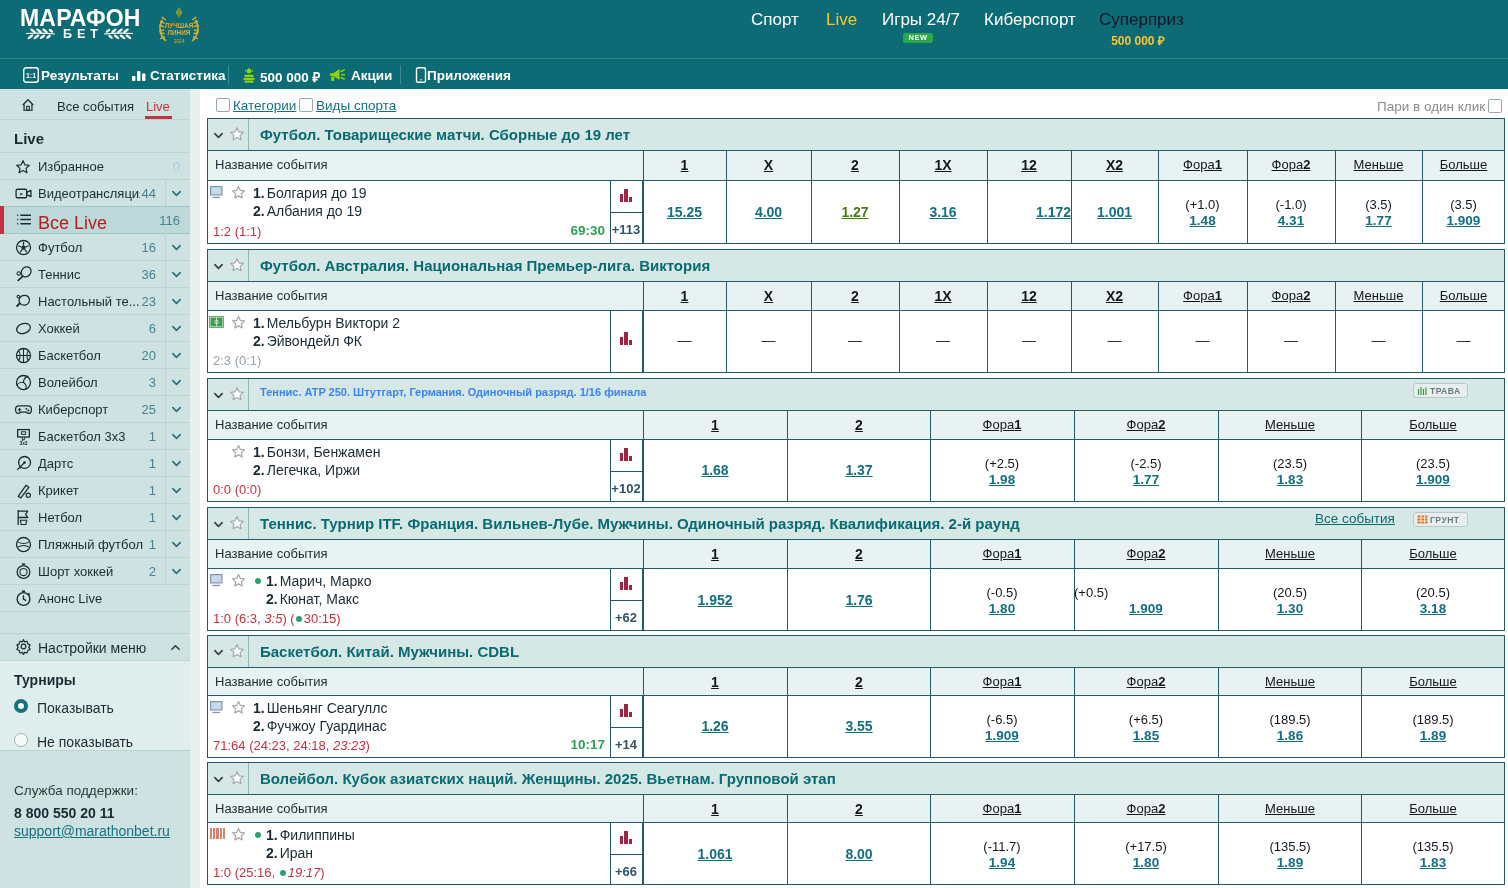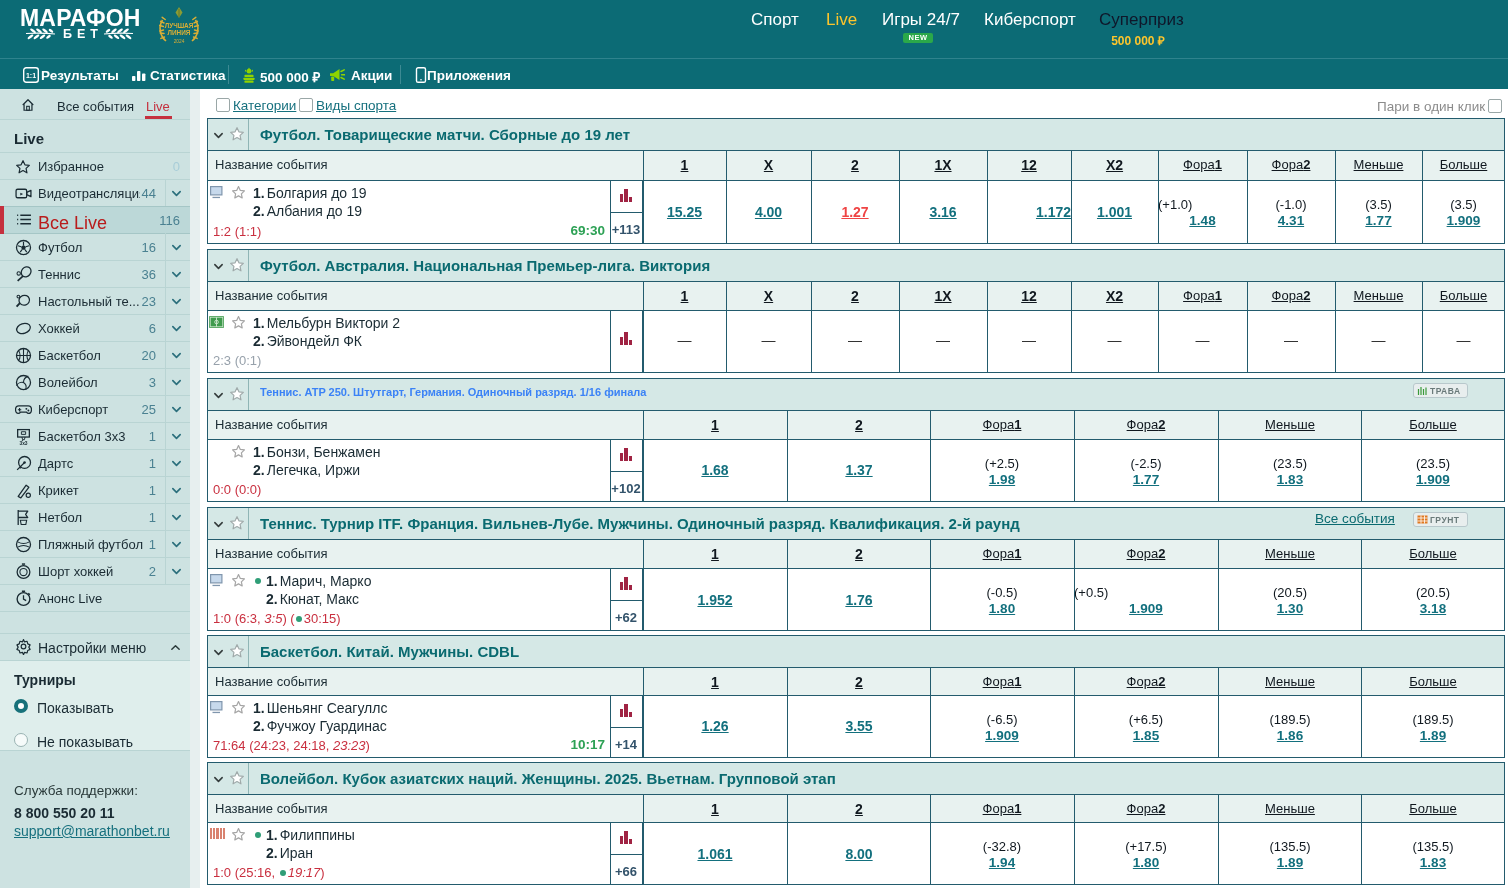--- a/index.html
+++ b/index.html
@@ -360,25 +360,25 @@
 <div class="abs b" style="left:535px;top:223px;width:70px;text-align:right;font-size:13.5px;color:#2da155">69:30</div>
 <div class="abs" style="left:610px;top:181px;width:1px;height:62px;background:#235b6d"></div>
 <div class="abs" style="left:642px;top:181px;width:1px;height:62px;background:#235b6d"></div>
 <span style="position:absolute;left:620px;top:194px;width:3px;height:8px;background:#a02343"></span>
 <span style="position:absolute;left:624px;top:189px;width:4px;height:13px;background:#a02343"></span>
 <span style="position:absolute;left:629px;top:197px;width:3px;height:5px;background:#a02343"></span>
 <div class="abs" style="left:610px;top:212px;width:32px;height:1px;background:#235b6d"></div>
 <div class="abs b" style="left:610px;top:222px;width:32px;text-align:center;font-size:13px;color:#33536b">+113</div>
 <div class="abs b" style="left:643px;top:204px;width:83px;text-align:center;font-size:14px;color:#13707e"><span style="text-decoration:underline">15.25</span></div>
 <div class="abs b" style="left:726px;top:204px;width:85px;text-align:center;font-size:14px;color:#13707e"><span style="text-decoration:underline">4.00</span></div>
-<div class="abs b" style="left:811px;top:204px;width:88px;text-align:center;font-size:14px;color:#ef4444"><span style="text-decoration:underline">1.27</span></div>
+<div class="abs b" style="left:811px;top:204px;width:88px;text-align:center;font-size:14px;color:#4d7c0f"><span style="text-decoration:underline">1.27</span></div>
 <div class="abs b" style="left:899px;top:204px;width:88px;text-align:center;font-size:14px;color:#13707e"><span style="text-decoration:underline">3.16</span></div>
 <div class="abs b" style="left:987px;top:204px;width:84px;text-align:right;font-size:14px;color:#13707e"><span style="text-decoration:underline">1.172</span></div>
 <div class="abs b" style="left:1071px;top:204px;width:87px;text-align:center;font-size:14px;color:#13707e"><span style="text-decoration:underline">1.001</span></div>
-<div class="abs" style="left:1158px;top:197px;width:89px;text-align:left;font-size:13px;color:#10181f">(+1.0)</div>
+<div class="abs" style="left:1158px;top:197px;width:89px;text-align:center;font-size:13px;color:#10181f">(+1.0)</div>
 <div class="abs b" style="left:1158px;top:213px;width:89px;text-align:center;font-size:13.5px;color:#13707e"><span style="text-decoration:underline">1.48</span></div>
 <div class="abs" style="left:1247px;top:197px;width:88px;text-align:center;font-size:13px;color:#10181f">(-1.0)</div>
 <div class="abs b" style="left:1247px;top:213px;width:88px;text-align:center;font-size:13.5px;color:#13707e"><span style="text-decoration:underline">4.31</span></div>
 <div class="abs" style="left:1335px;top:197px;width:87px;text-align:center;font-size:13px;color:#10181f">(3.5)</div>
 <div class="abs b" style="left:1335px;top:213px;width:87px;text-align:center;font-size:13.5px;color:#13707e"><span style="text-decoration:underline">1.77</span></div>
 <div class="abs" style="left:1422px;top:197px;width:83px;text-align:center;font-size:13px;color:#10181f">(3.5)</div>
 <div class="abs b" style="left:1422px;top:213px;width:83px;text-align:center;font-size:13.5px;color:#13707e"><span style="text-decoration:underline">1.909</span></div>
 <div class="abs" style="left:207px;top:249px;width:1298px;height:124px;border:1px solid #235b6d;background:#fff"></div>
 <div class="abs" style="left:208px;top:250px;width:1296px;height:31px;background:#d5e8e6"></div>
 <div class="abs" style="left:207px;top:281px;width:1298px;height:1px;background:#235b6d"></div>
@@ -654,19 +654,19 @@
 <div class="abs" style="left:213px;top:865px;font-size:13px;color:#c92f3f">1:0 (25:16, <span style="display:inline-block;width:6px;height:6px;border-radius:50%;background:#2f9e77;vertical-align:1px;margin:0 2px 0 1px"></span><i>19:17</i>)</div>
 <div class="abs" style="left:610px;top:823px;width:1px;height:61px;background:#235b6d"></div>
 <div class="abs" style="left:642px;top:823px;width:1px;height:61px;background:#235b6d"></div>
 <span style="position:absolute;left:620px;top:836px;width:3px;height:8px;background:#a02343"></span>
 <span style="position:absolute;left:624px;top:831px;width:4px;height:13px;background:#a02343"></span>
 <span style="position:absolute;left:629px;top:839px;width:3px;height:5px;background:#a02343"></span>
 <div class="abs" style="left:610px;top:854px;width:32px;height:1px;background:#235b6d"></div>
 <div class="abs b" style="left:610px;top:864px;width:32px;text-align:center;font-size:13px;color:#33536b">+66</div>
 <div class="abs b" style="left:643px;top:846px;width:144px;text-align:center;font-size:14px;color:#13707e"><span style="text-decoration:underline">1.061</span></div>
 <div class="abs b" style="left:787px;top:846px;width:144px;text-align:center;font-size:14px;color:#13707e"><span style="text-decoration:underline">8.00</span></div>
-<div class="abs" style="left:930px;top:839px;width:144px;text-align:center;font-size:13px;color:#10181f">(-32.8)</div>
+<div class="abs" style="left:930px;top:839px;width:144px;text-align:center;font-size:13px;color:#10181f">(-11.7)</div>
 <div class="abs b" style="left:930px;top:855px;width:144px;text-align:center;font-size:13.5px;color:#13707e"><span style="text-decoration:underline">1.94</span></div>
 <div class="abs" style="left:1074px;top:839px;width:144px;text-align:center;font-size:13px;color:#10181f">(+17.5)</div>
 <div class="abs b" style="left:1074px;top:855px;width:144px;text-align:center;font-size:13.5px;color:#13707e"><span style="text-decoration:underline">1.80</span></div>
 <div class="abs" style="left:1218px;top:839px;width:144px;text-align:center;font-size:13px;color:#10181f">(135.5)</div>
 <div class="abs b" style="left:1218px;top:855px;width:144px;text-align:center;font-size:13.5px;color:#13707e"><span style="text-decoration:underline">1.89</span></div>
 <div class="abs" style="left:1361px;top:839px;width:144px;text-align:center;font-size:13px;color:#10181f">(135.5)</div>
 <div class="abs b" style="left:1361px;top:855px;width:144px;text-align:center;font-size:13.5px;color:#13707e"><span style="text-decoration:underline">1.83</span></div>
 </body></html>

